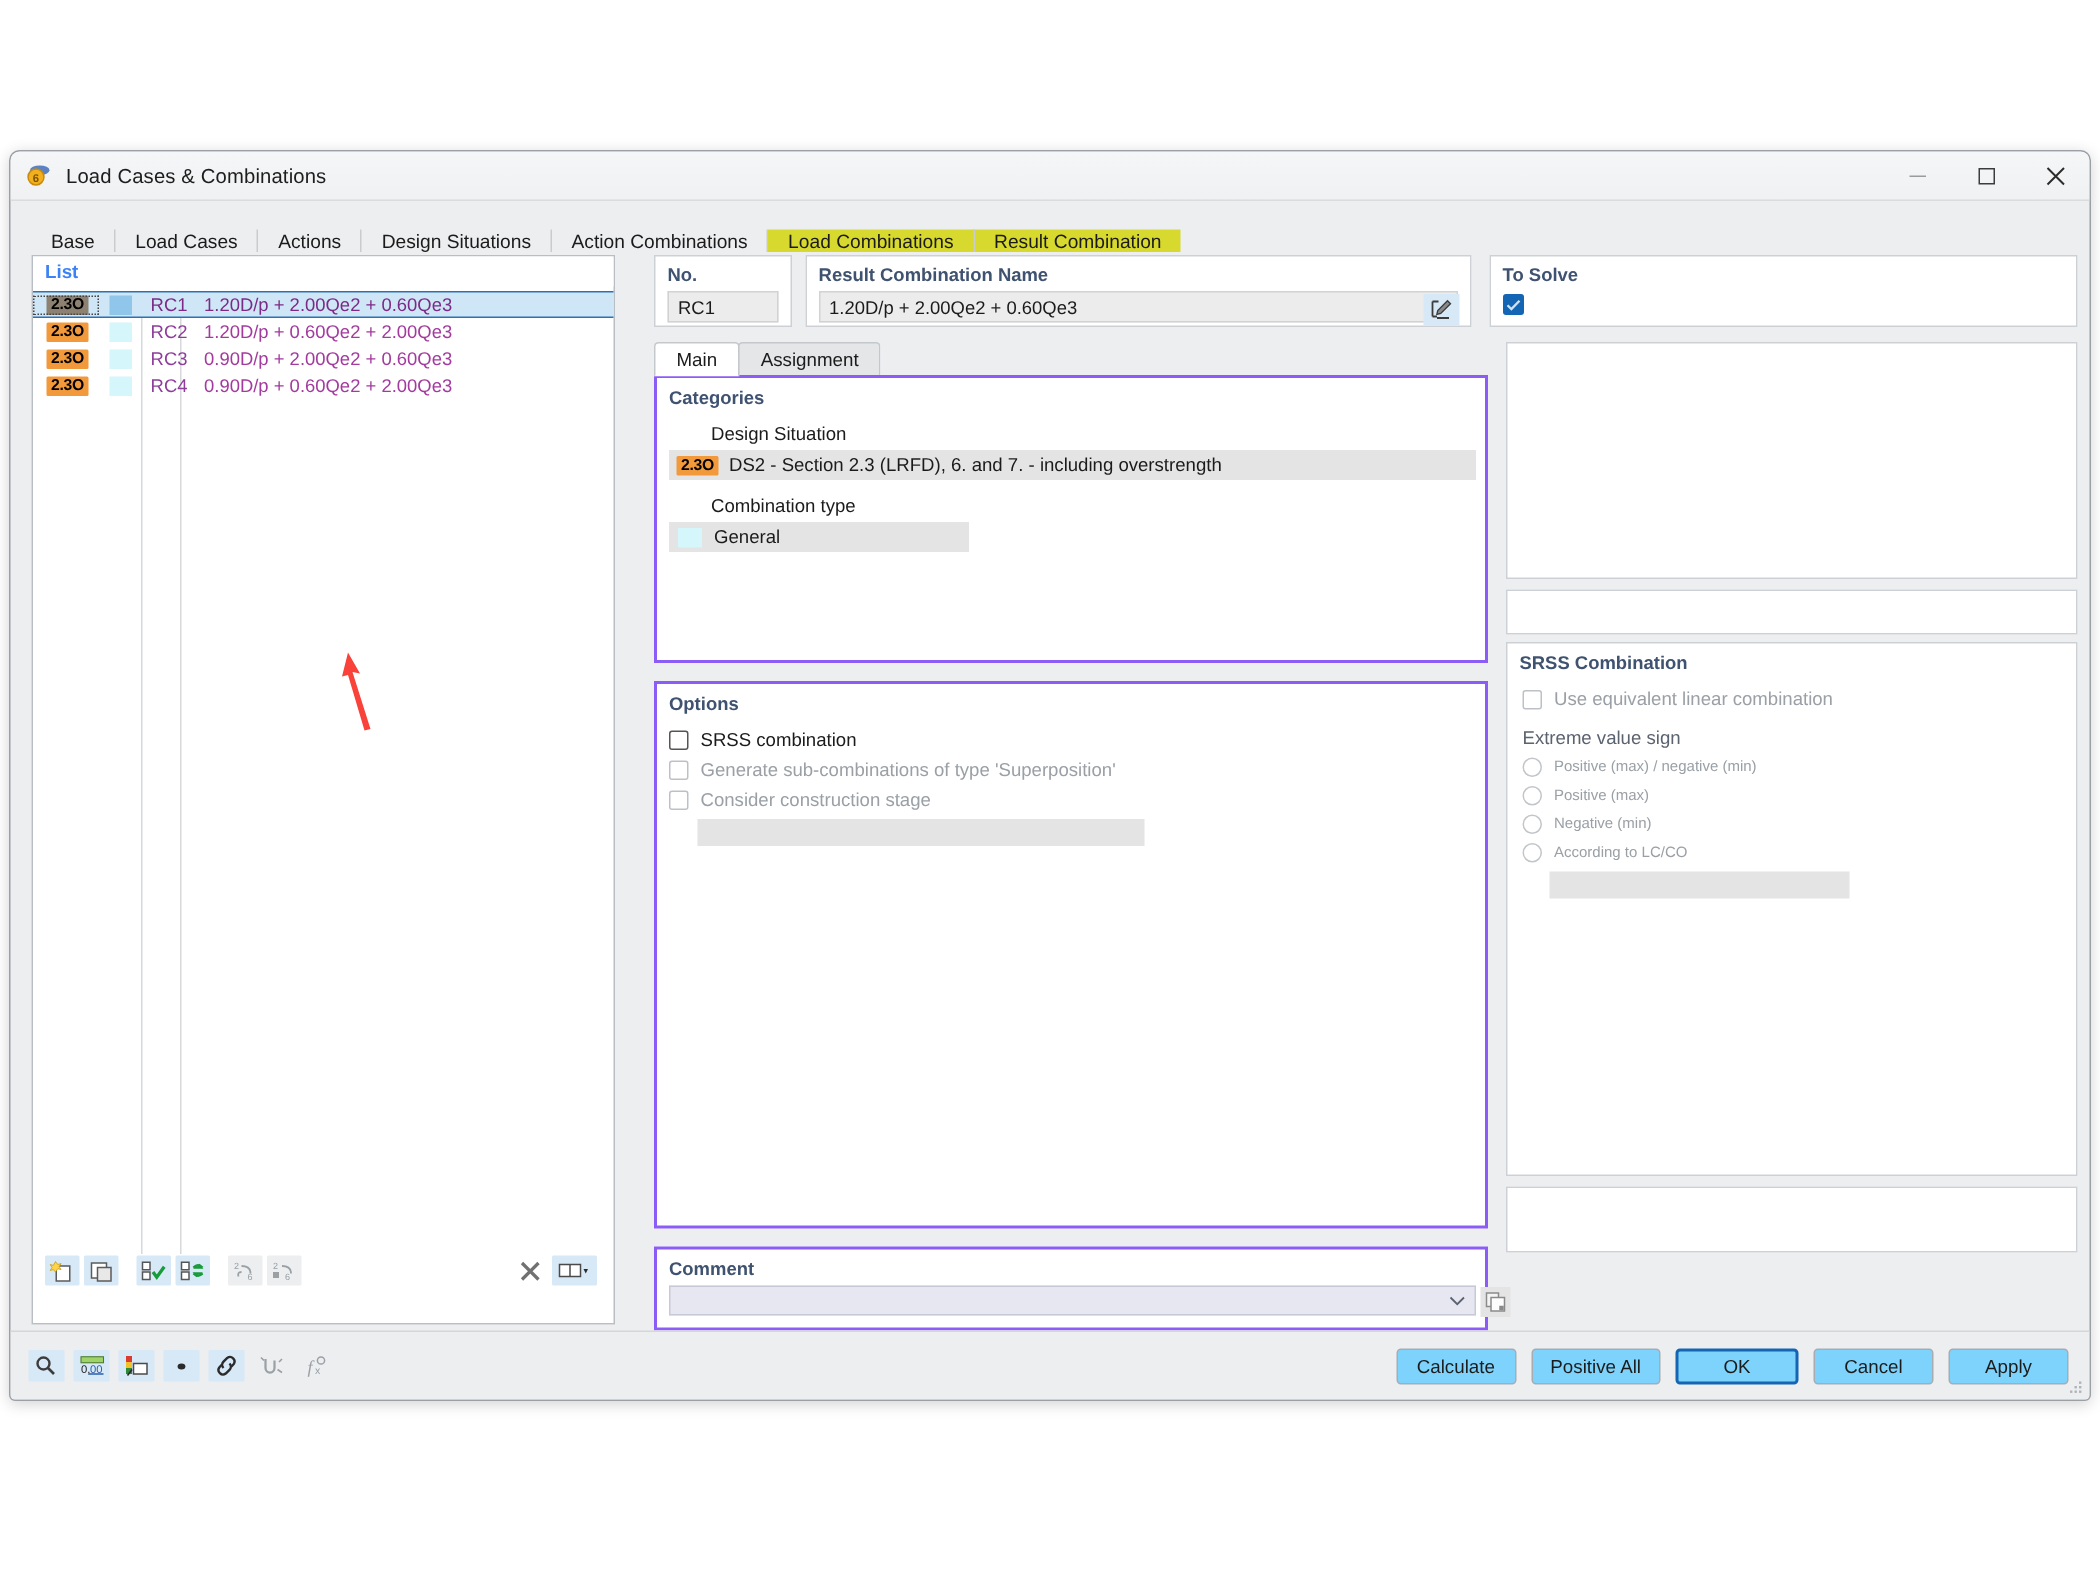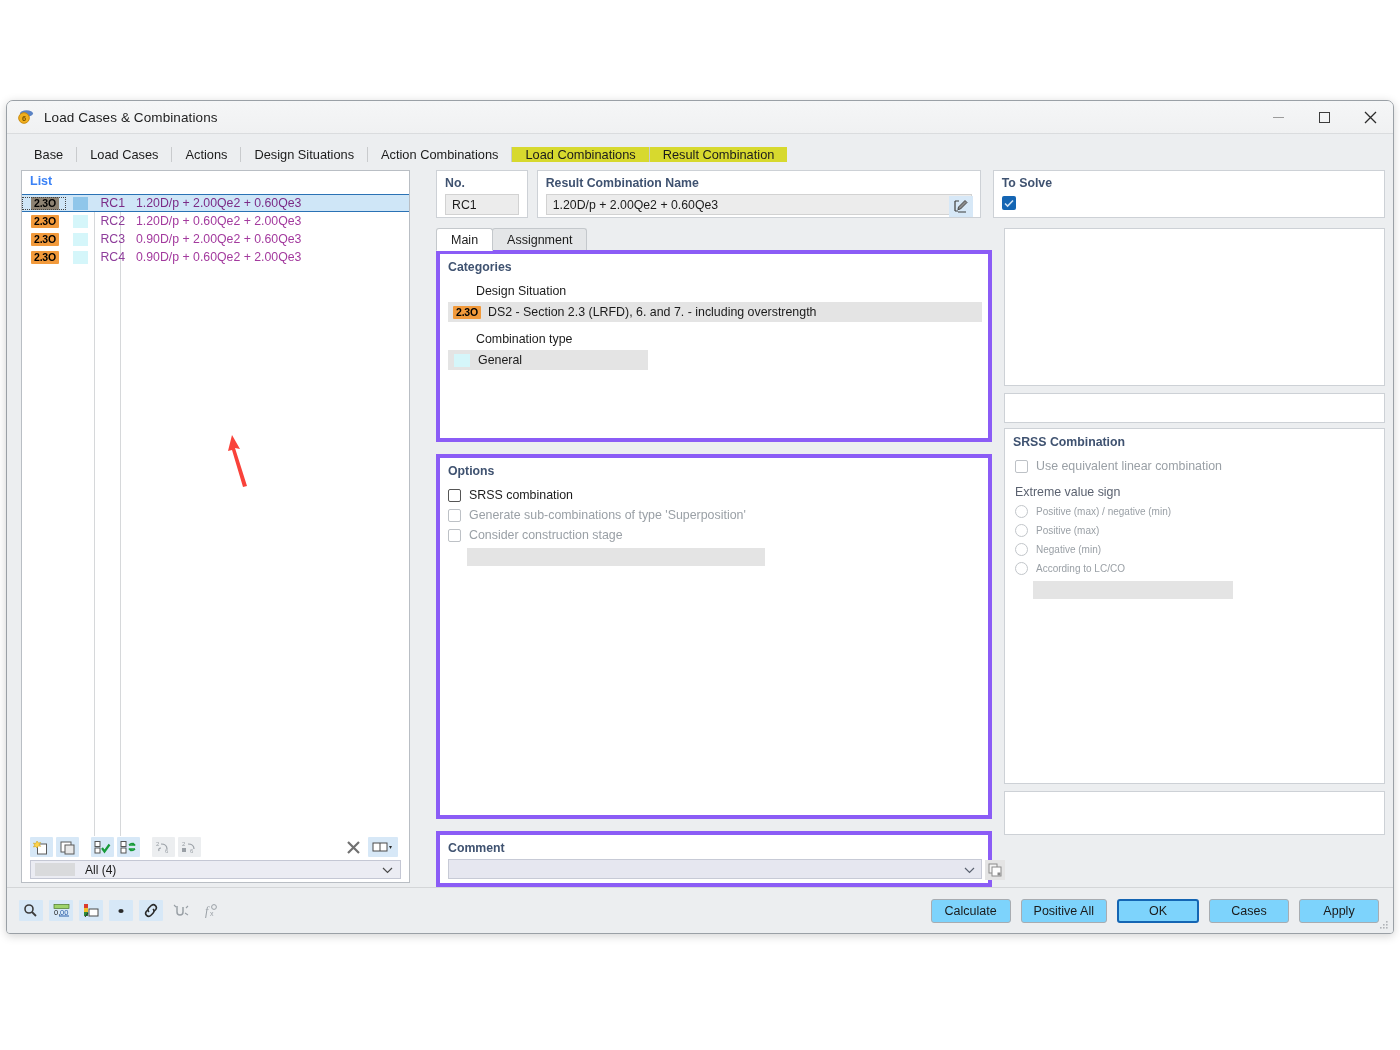--- a/index.html
+++ b/index.html
@@ -41,21 +41,21 @@
     color:#4a4a4a;
   }
   .win-btn.min span { display:block; width:11px; height:1px; background:#9b9b9b; }
   .win-btn.max span { display:block; width:11px; height:11px; border:1.3px solid #3c3c3c; }
   .win-btn.close svg { display:block; }
 
   
   .tabstrip {
     position: relative;
     height: 28px; margin: 6px 0 0 14px;
-    display: flex; align-items: center;
+    display: flex; align-items: flex-end;
   }
   .tab {
     display:flex; align-items:center; padding: 0 13px;
     font-size: 12.8px; color:#1b1b1b;
     border-right: 1px solid #c9cbcd;
     background: transparent;
     white-space: nowrap;
   }
   .tab:first-child { border-left: none; }
   .tab.hl { background: #d7d92e; }
@@ -155,21 +155,21 @@
   .main-tabarea { position:absolute; left:17px; top:58px; width:556px; bottom:0; }
   .inner-tabs { display:flex; height:23px; align-items:stretch; }
   .itab {
     padding:0 14px; display:flex; align-items:center; font-size:12.5px; color:#1b1b1b;
     background:#e4e6e8; border:1px solid #c4c8cc; border-bottom:none;
     border-radius: 3px 3px 0 0; margin-right:-1px;
   }
   .itab.active { background:#ffffff; border-bottom:1px solid #ffffff; position:relative; z-index:2; }
 
   .panel-card {
-    background:#ffffff; border:4px solid #8b5cf6; padding:6px 0 0 0;
+    background:#ffffff; border:2px solid #8b5cf6; padding:6px 0 0 0;
   }
   .panel-title { font-size:12.3px; font-weight:bold; color:#3f5270; padding-left:8px; }
   .sub-label { font-size:12.4px; color:#1b1b1b; padding-left:8px; margin-top:10px;margin-left:28px; }
   .sel-row {
     margin:4px 6px 0 8px; height:20px; background:#e4e4e4;
     display:flex; align-items:center; font-size:12.4px; color:#1b1b1b;
   }
   .sel-row .ds-badge { margin-left:5px; margin-right:7px; }
   .sel-row.short { width:200px; }
   .cyan-sw { width:16px; height:13px; background:#d5f6fa; margin-left:6px; margin-right:8px; }
@@ -399,29 +399,20 @@
           </div>
           <div class="tbtn" style="width:30px">
             <svg width="22" height="14" viewBox="0 0 22 14">
               <rect x="1" y="3" width="14" height="8" fill="#fff" stroke="#4a4a4a"></rect>
               <line x1="8" y1="3" x2="8" y2="11" stroke="#4a4a4a"></line>
               <path d="M17 6 l3 0 -1.5 3z" fill="#2b2b2b"></path>
             </svg>
           </div>
         </div>
 
-        <div class="list-filter">
-          <span class="filter-swatch"></span>
-          <span class="filter-label">All (4)</span>
-          <span class="filter-chev">
-            <svg width="11" height="7" viewBox="0 0 11 7">
-                <path d="M1 1 L5.5 5.5 L10 1" stroke="#4a4a4a" stroke-width="1.2" fill="none"></path>
-              </svg>
-          </span>
-        </div>
       </div>
 
       <svg class="arrow-anno" width="40" height="60" viewBox="0 0 40 60">
         <path d="M26 56 L14 18 L19 19 L11 5 L7 21 L11 20 L22 57 Z" fill="#f9423a"></path>
       </svg>
 
       <div class="right-region">
 
         <div class="top-strip">
           <div class="field-box no-box">
@@ -596,21 +587,21 @@
             <text x="7" y="13" font-size="7" fill="#9aa0a6" font-family="'Liberation Sans',sans-serif">x</text>
             <circle cx="11" cy="4" r="2.4" fill="none" stroke="#9aa0a6"></circle>
           </svg>
         </div>
       </div>
 
       <div class="bb-right">
         <div class="btn">Calculate</div>
         <div class="btn">Positive All</div>
         <div class="btn primary">OK</div>
-        <div class="btn">Cases</div>
+        <div class="btn">Cancel</div>
         <div class="btn">Apply</div>
       </div>
 
       <svg class="grip" viewBox="0 0 10 10">
         <g fill="#b0b4b8">
           <rect x="7" y="1" width="1.6" height="1.6"></rect>
             <rect x="4" y="4" width="1.6" height="1.6"></rect>
           <rect x="7" y="4" width="1.6" height="1.6"></rect>
             <rect x="1" y="7" width="1.6" height="1.6"></rect>
           <rect x="4" y="7" width="1.6" height="1.6"></rect>

